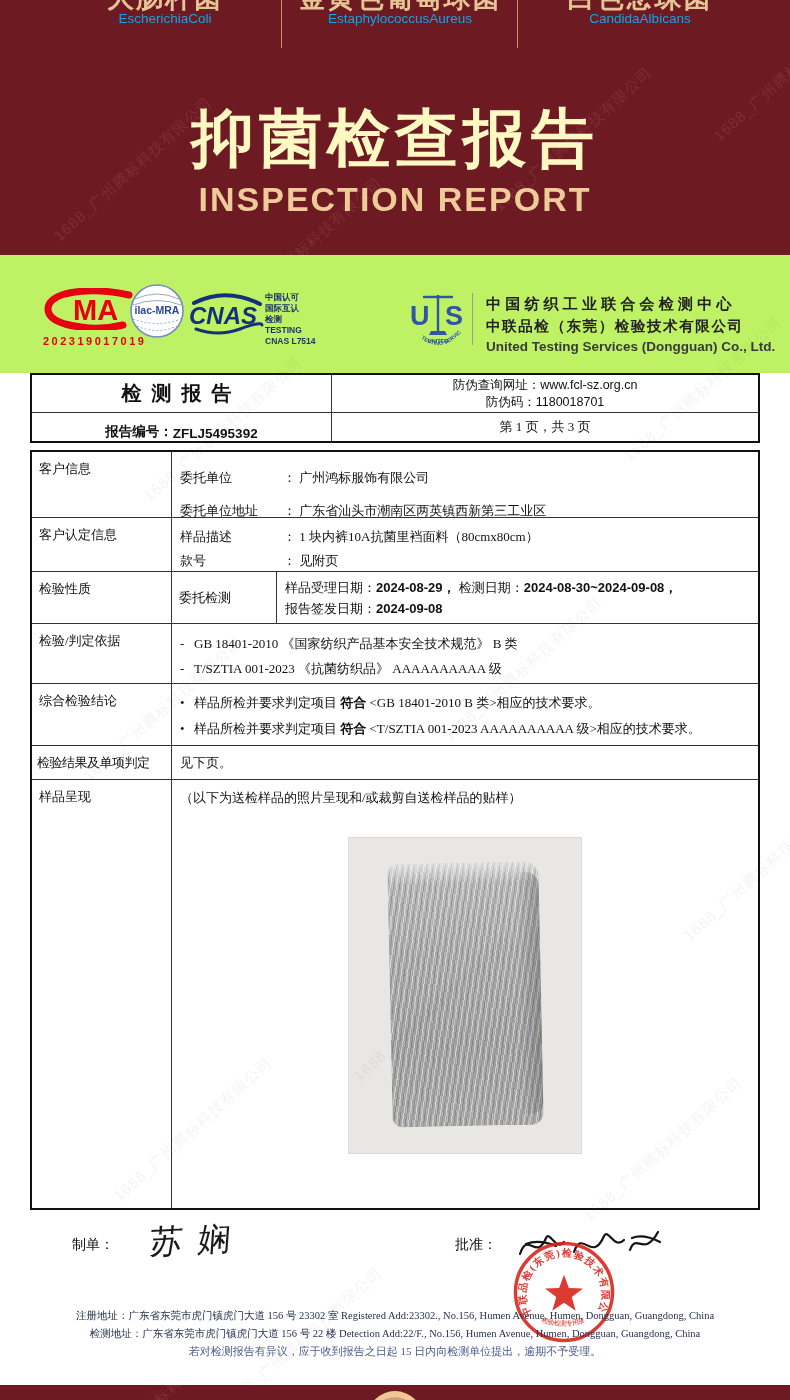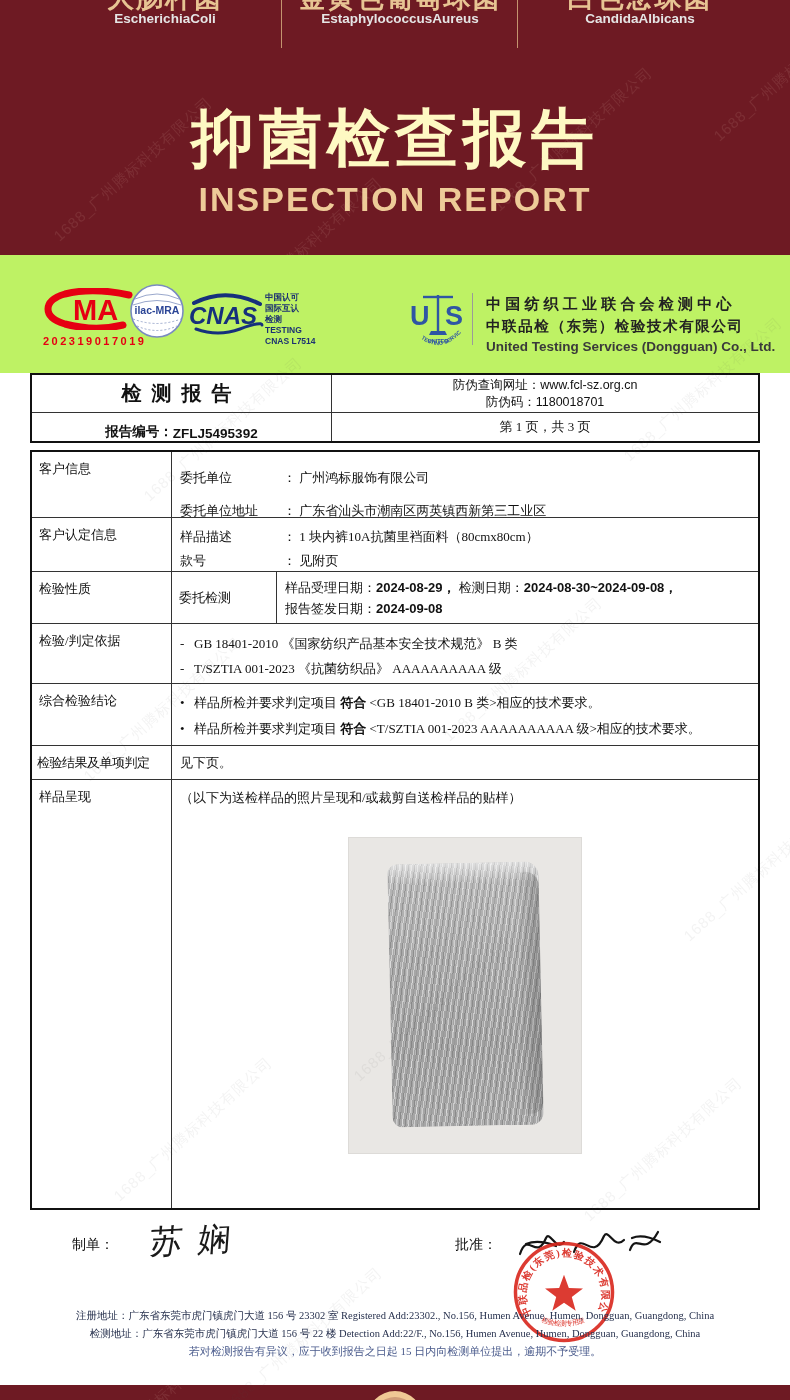--- a/index.html
+++ b/index.html
@@ -3,21 +3,21 @@
 <meta charset="utf-8">
 <style>
   * { margin:0; padding:0; box-sizing:border-box; }
   body { background:#fff; font-family:"Liberation Sans", sans-serif; }
   .page { position:relative; width:790px; height:1400px; margin:0 auto; background:#fff; overflow:hidden; }
 
   
   .hdr { position:absolute; left:0; top:0; width:790px; height:255px; background:#6e1a23; overflow:hidden; }
   .bact-col { position:absolute; top:0; height:55px; text-align:center; }
   .bact-col .cn { position:absolute; top:-20px; left:0; width:100%; font-size:27px; font-weight:700; color:#e7c493; letter-spacing:2px; white-space:nowrap; }
-  .bact-col .en { position:absolute; top:11px; left:0; width:100%; font-size:13.5px; color:#e5e5e5;font-weight:bold; }
+  .bact-col .en { position:absolute; top:11px; left:0; width:100%; font-size:13.5px; color:#0ea5e9; }
   .bact-div { position:absolute; top:0; width:1px; height:48px; background:rgba(226,190,138,0.75); }
   .title-cn { position:absolute; top:96px; left:0; width:100%; text-align:center; font-size:63px; font-weight:700; letter-spacing:5px; color:#fef9c3; }
   .title-en { position:absolute; top:180px; left:0; width:100%; text-align:center; font-size:34px; font-weight:600; letter-spacing:2px; color:#eecb98; }
 
   
   .wm { position:absolute; font-size:15px; letter-spacing:1px; white-space:nowrap; transform:rotate(-42deg); pointer-events:none; }
   .wm.light { color:rgba(255,230,210,0.10); }
   .wm.gray  { color:rgba(90,90,90,0.07); }
 
   

